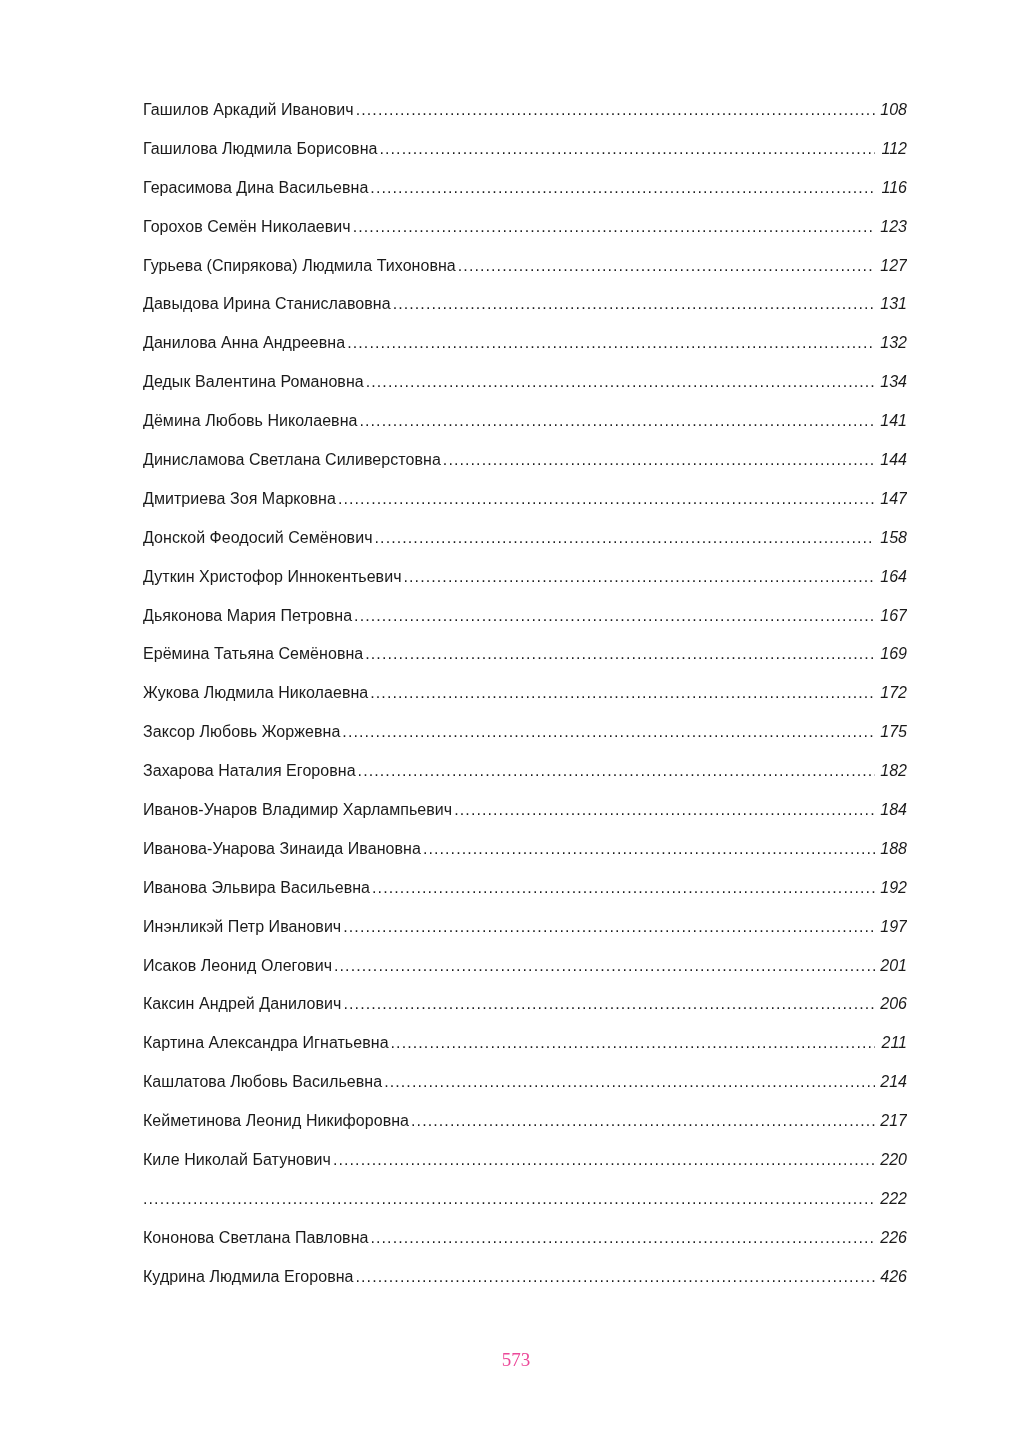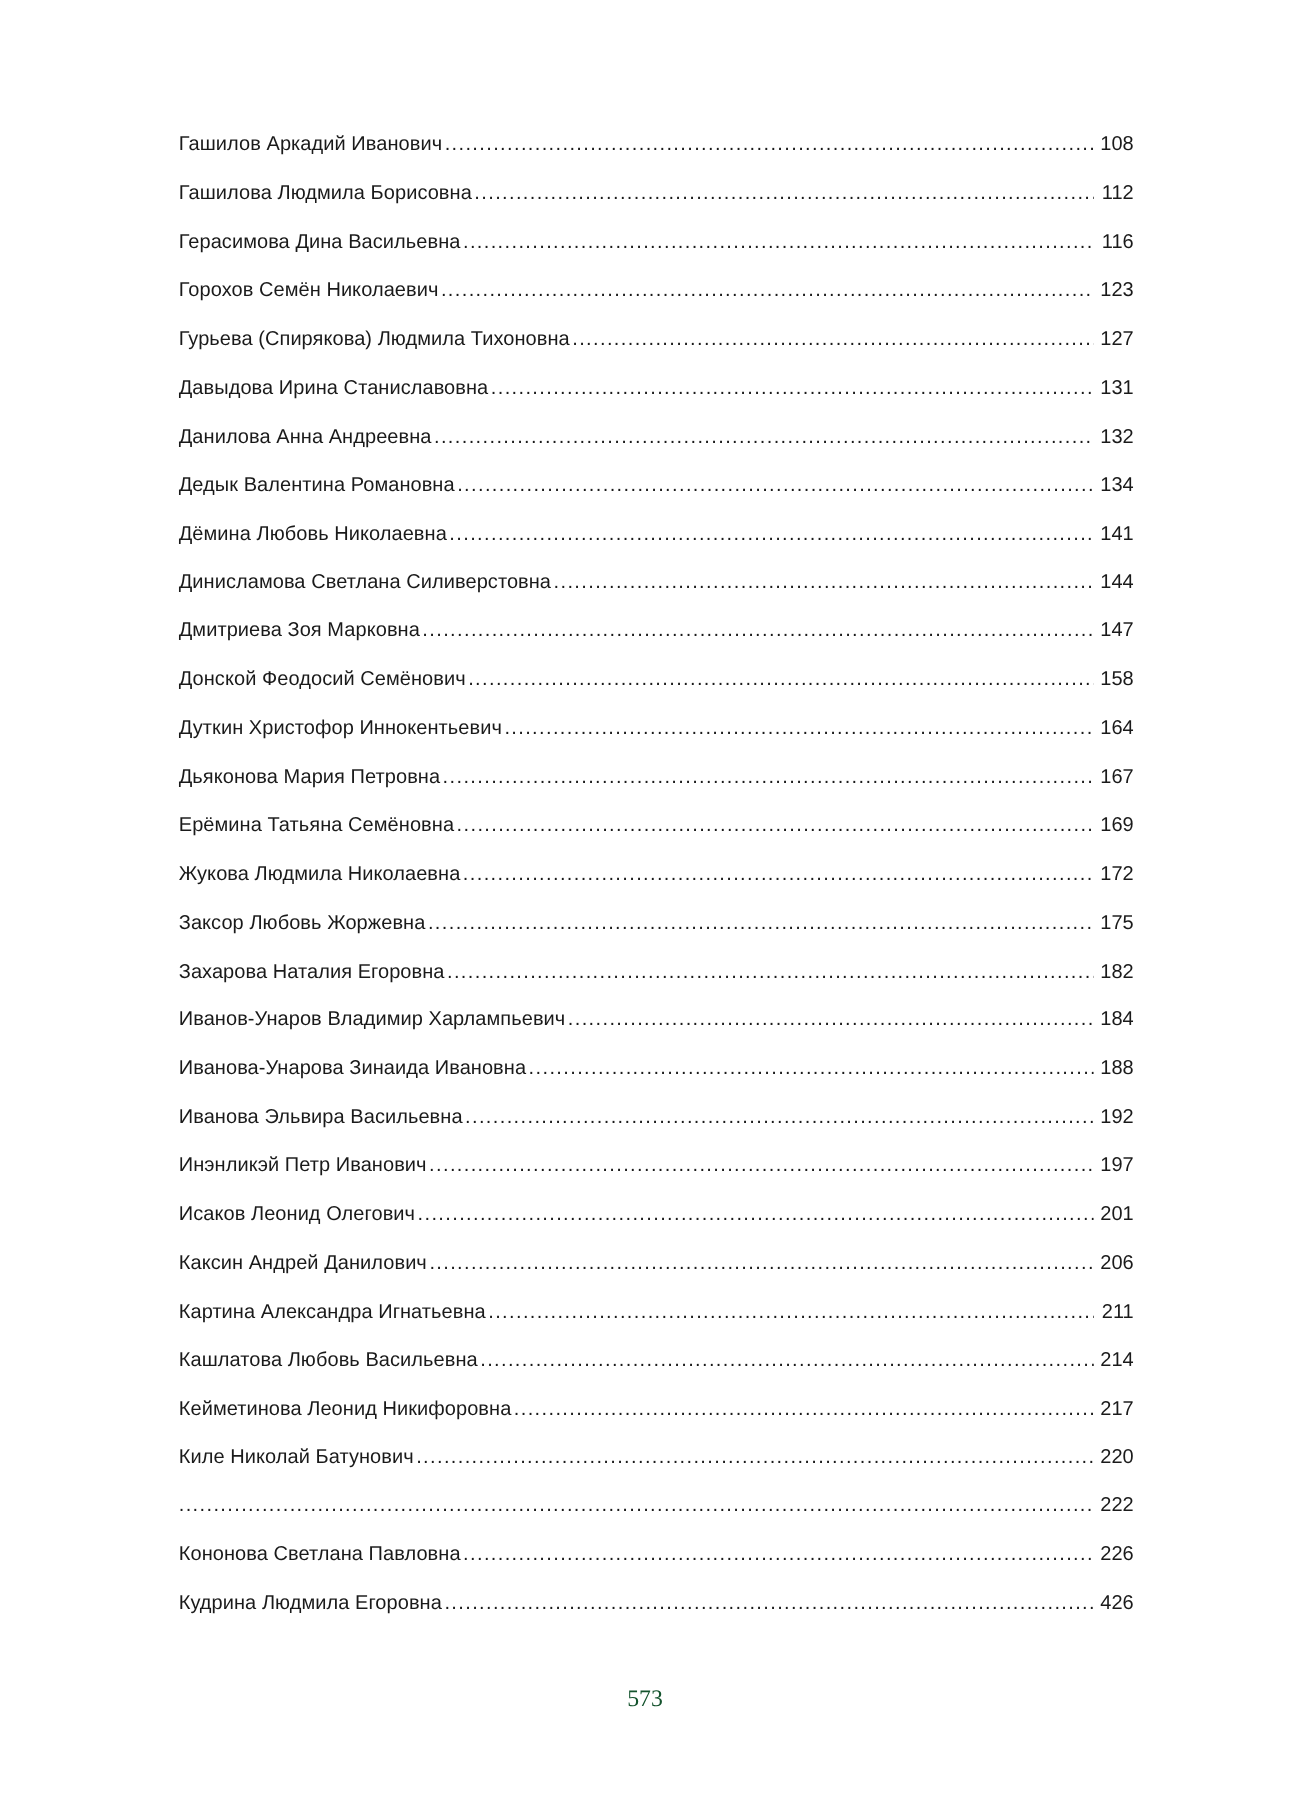--- a/index.html
+++ b/index.html
@@ -18,21 +18,21 @@
       position: absolute;
       left: 143px;
       top: 97px;
       width: 764px;
       margin: 0;
       padding: 0;
       list-style: none;
     }
     .toc-entry {
       display: flex;
-      align-items: center;
+      align-items: flex-start;
       height: 38.9px;
       font-family: "Liberation Sans", sans-serif;
       font-size: 16px;
       line-height: 26px;
       white-space: nowrap;
       overflow: hidden;
     }
     .toc-name {
       flex: 0 0 auto;
       background: #fff;
@@ -47,30 +47,31 @@
       color: #1a1a1a;
     }
     .toc-leader::before {
       content: "........................................................................................................................................................................................................................................................................................................";
     }
     .toc-page {
       flex: 0 0 auto;
       padding-left: 4px;
       text-align: right;
       min-width: 28px;
+      font-style: italic;
     }
     .page-number {
       position: absolute;
       left: 0;
       width: 1032px;
       top: 1349px;
       text-align: center;
       font-family: "Liberation Serif", "DejaVu Serif", serif;
       font-size: 19px;
-      color: #14532d;
+      color: #ec4899;
     }
   </style>
 </head>
 <body>
 
 <ul class="toc" id="toc">
     <li class="toc-entry">
       <span class="toc-name">Гашилов Аркадий Иванович</span>
       <span class="toc-leader"></span>
       <span class="toc-page">108</span>

